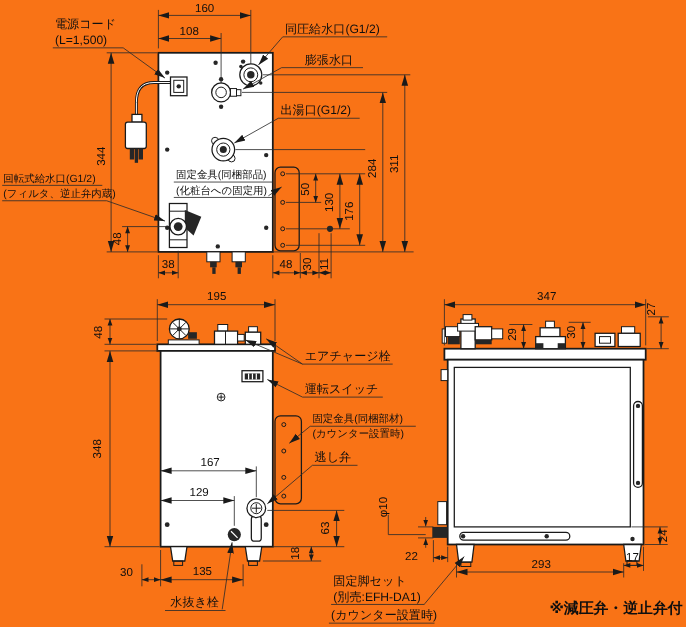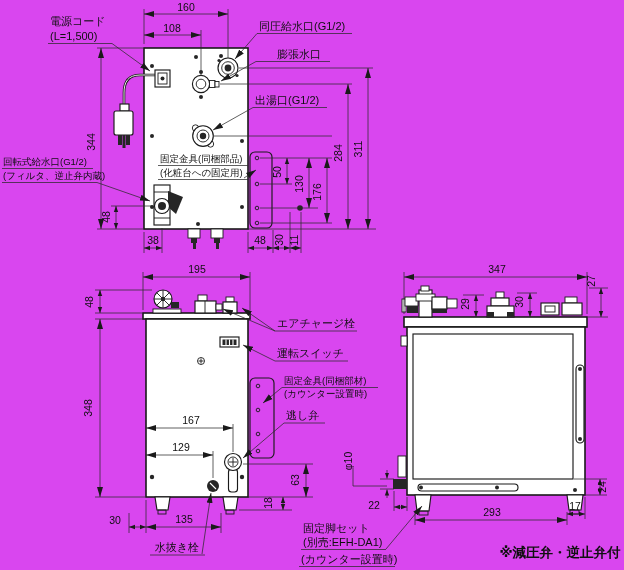--- a/index.html
+++ b/index.html
@@ -1,16 +1,16 @@
 <!DOCTYPE html>
 <html><head>
 <meta charset="utf-8">
 <style>
   html,body { margin:0; padding:0; background:#fff; }
-  .stage { width:624px; height:570px; position:relative; background:#d946ef; overflow:hidden; }
+  .stage { width:624px; height:570px; position:relative; background:#f97316; overflow:hidden; }
   svg { display:block; }
   .o   { fill:#fff; stroke:#1a1a1a; stroke-width:1.6; }
   .m   { fill:none; stroke:#1a1a1a; stroke-width:1.15; }
   .m2  { fill:#fff; stroke:#1a1a1a; stroke-width:1.15; }
   .t   { fill:none; stroke:#1a1a1a; stroke-width:0.9; }
   .t2  { fill:#fff; stroke:#1a1a1a; stroke-width:0.9; }
   .d   { fill:none; stroke:#2b2b2b; stroke-width:0.75; }
   .dk  { fill:#262626; stroke:none; }
   .wt  { stroke:#fff; stroke-width:1.1; }
   text { font-family:"Liberation Sans","DejaVu Sans",sans-serif; fill:#0f0f0f; }

